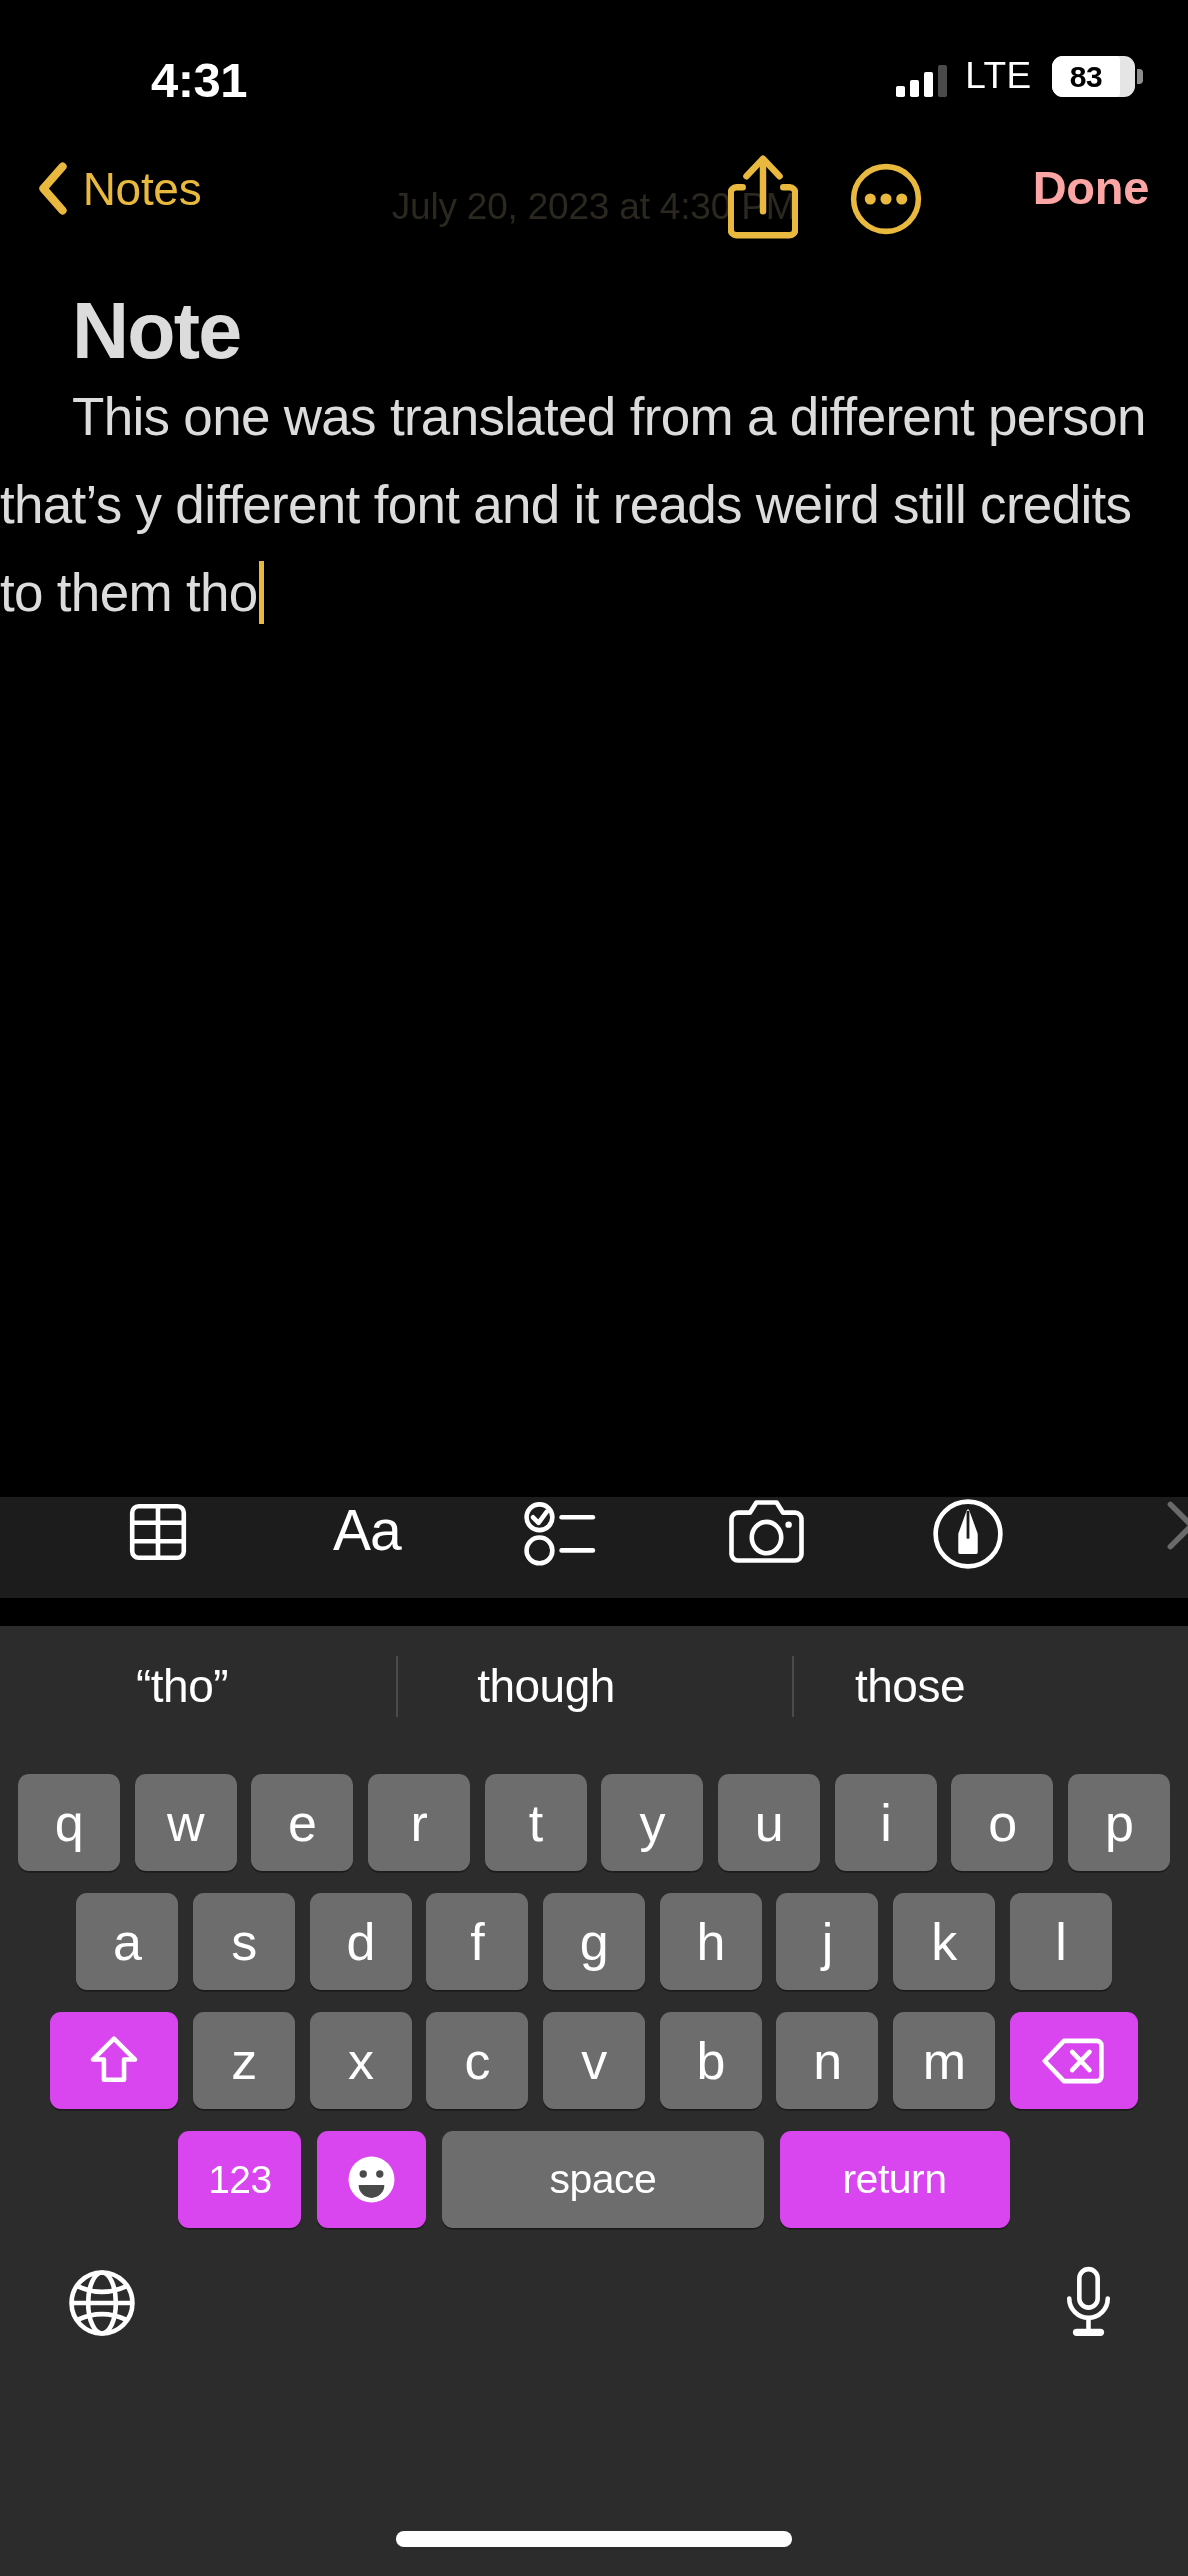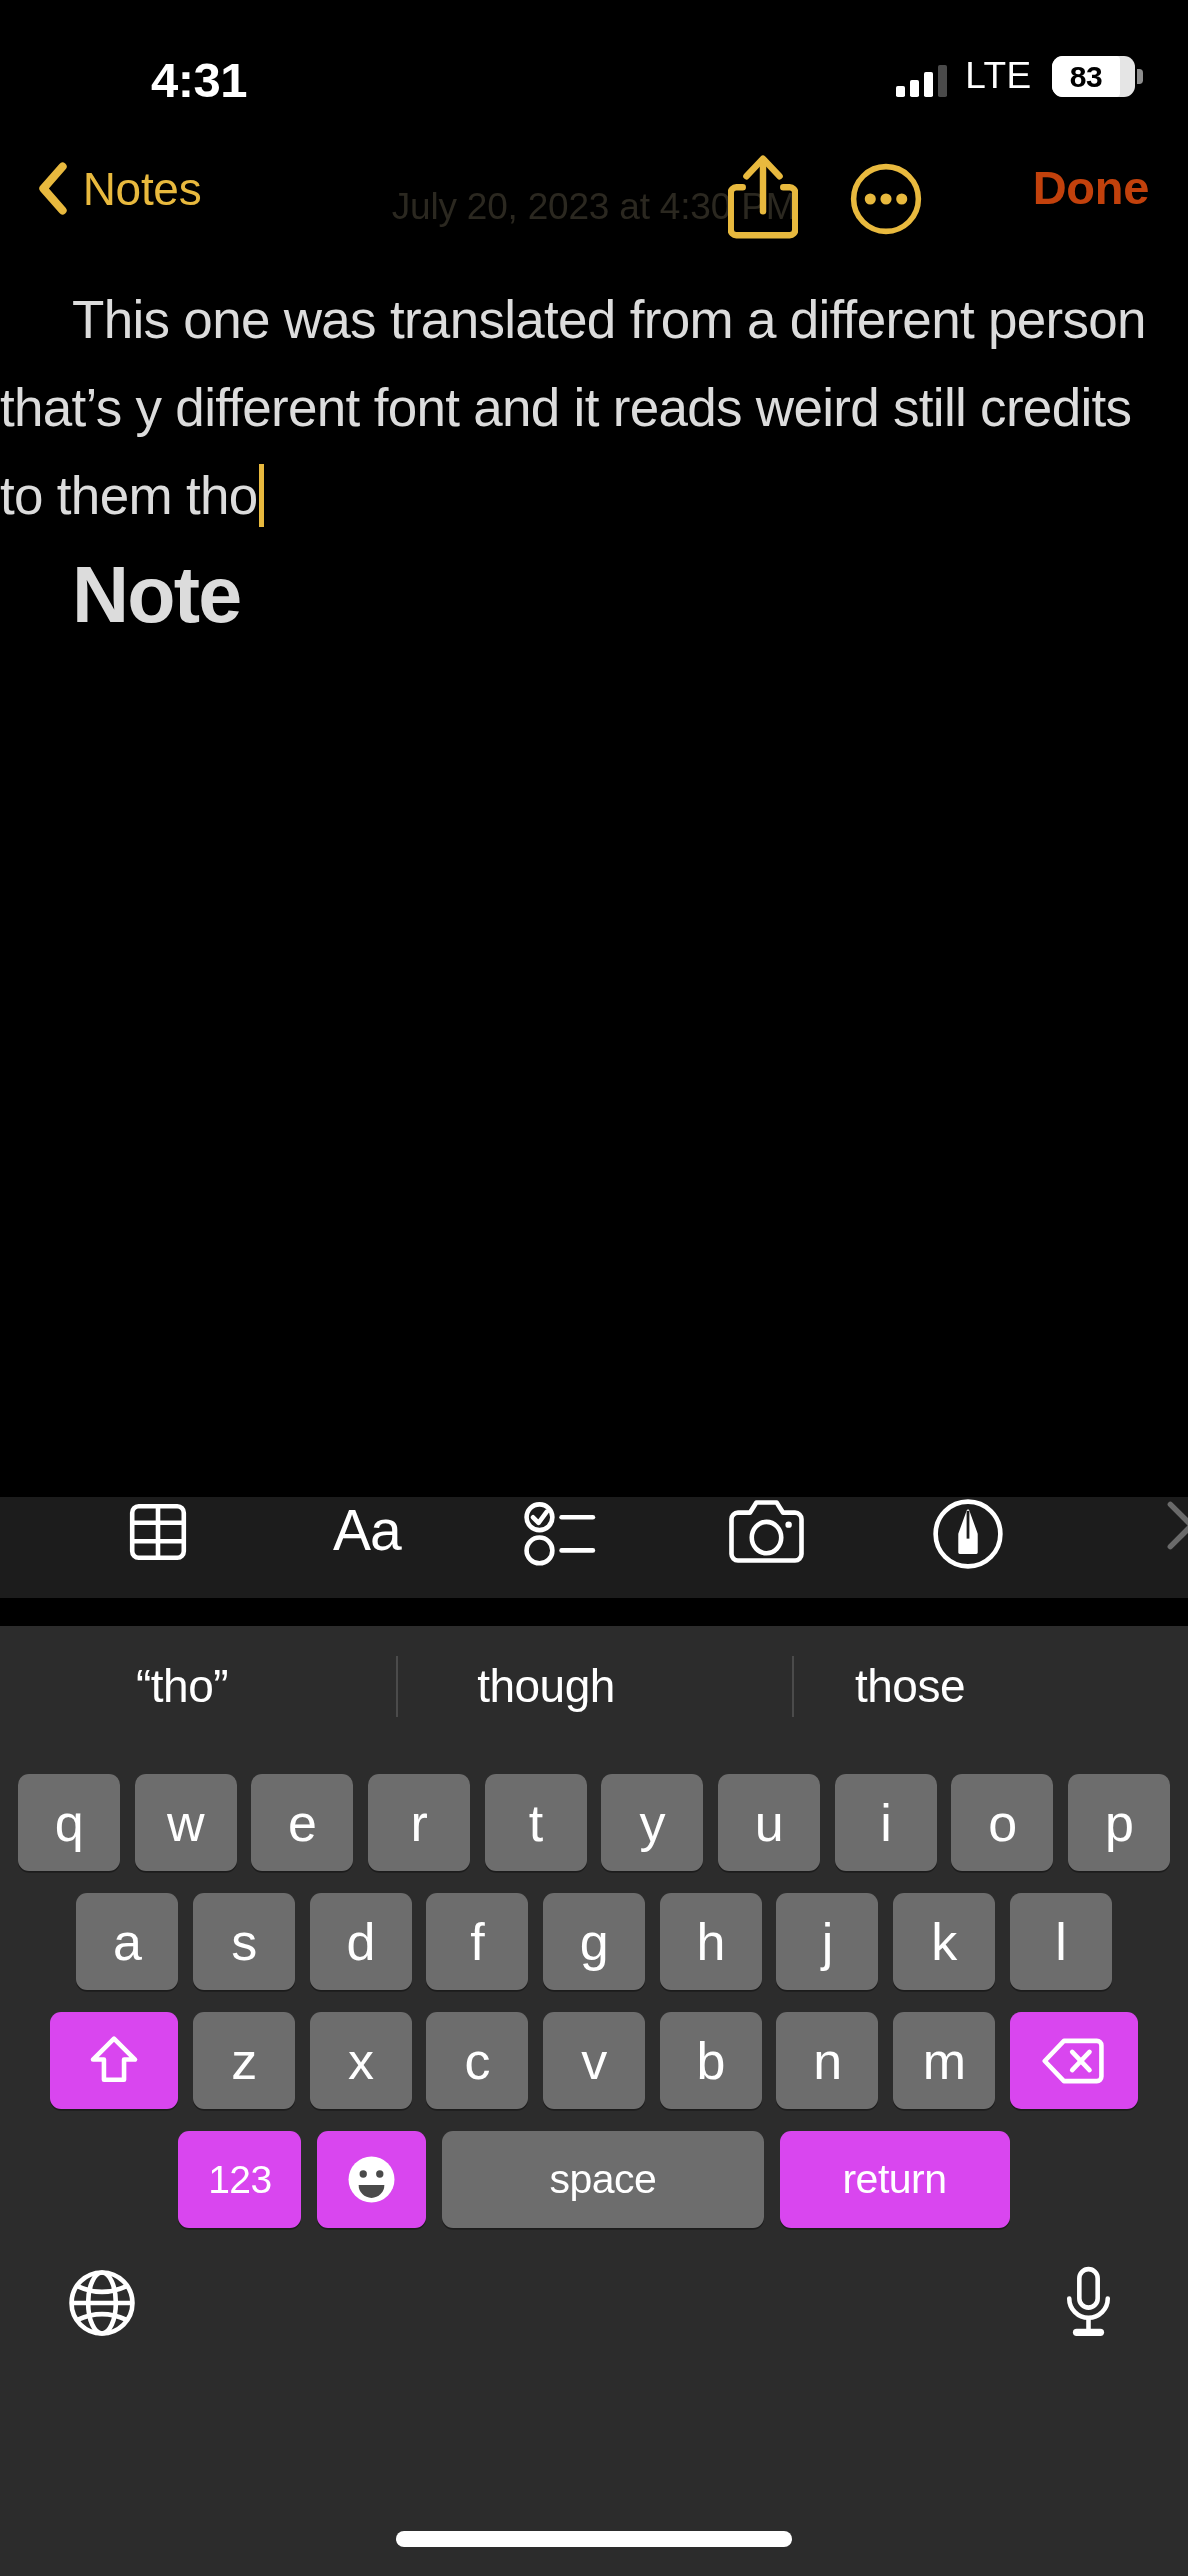--- a/index.html
+++ b/index.html
@@ -73,21 +73,21 @@
     letter-spacing:-0.2px;
   }
   #share-button {
     position:absolute; left:728px; top:7.4px; cursor:pointer;
   }
   #more-button {
     position:absolute; left:849px; top:14.7px; cursor:pointer;
   }
   #done-button {
     position:absolute; right:39px; top:13px;
-    font-size:47px; font-weight:bold; color:#c2410c;
+    font-size:47px; font-weight:bold; color:#fca5a5;
     letter-spacing:-0.3px; cursor:pointer;
   }
 
   
   #note-area {
     position:absolute; top:276px; left:0; width:1188px; height:1221px;
     background:#000; overflow:hidden;
   }
   #note-title {
     margin:14px 0 0 72px;
@@ -225,24 +225,24 @@
         <circle cx="23" cy="40" r="6" fill="#E8B93E"></circle>
         <circle cx="40" cy="40" r="6" fill="#E8B93E"></circle>
         <circle cx="57" cy="40" r="6" fill="#E8B93E"></circle>
       </svg>
     </div>
 
     <div id="done-button">Done</div>
   </div>
 
   <div id="note-area">
+    <div id="note-title">Note</div>
     <div id="note-body-wrap">
       <span id="note-body">This one was translated from a different person that’s y different font and it reads weird still credits to them tho</span><span id="text-caret"></span>
     </div>
-    <div id="note-title">Note</div>
   </div>
 
   <div id="format-toolbar">
 
     <div class="tb-item" id="tb-table">
       <svg width="70" height="70" viewBox="0 0 76 76">
         <rect x="10" y="10" width="56" height="56" rx="7" fill="none" stroke="#fff" stroke-width="5"></rect>
         <line x1="38" y1="10" x2="38" y2="66" stroke="#fff" stroke-width="5"></line>
         <line x1="10" y1="28" x2="66" y2="28" stroke="#fff" stroke-width="5"></line>
         <line x1="10" y1="48" x2="66" y2="48" stroke="#fff" stroke-width="5"></line>

